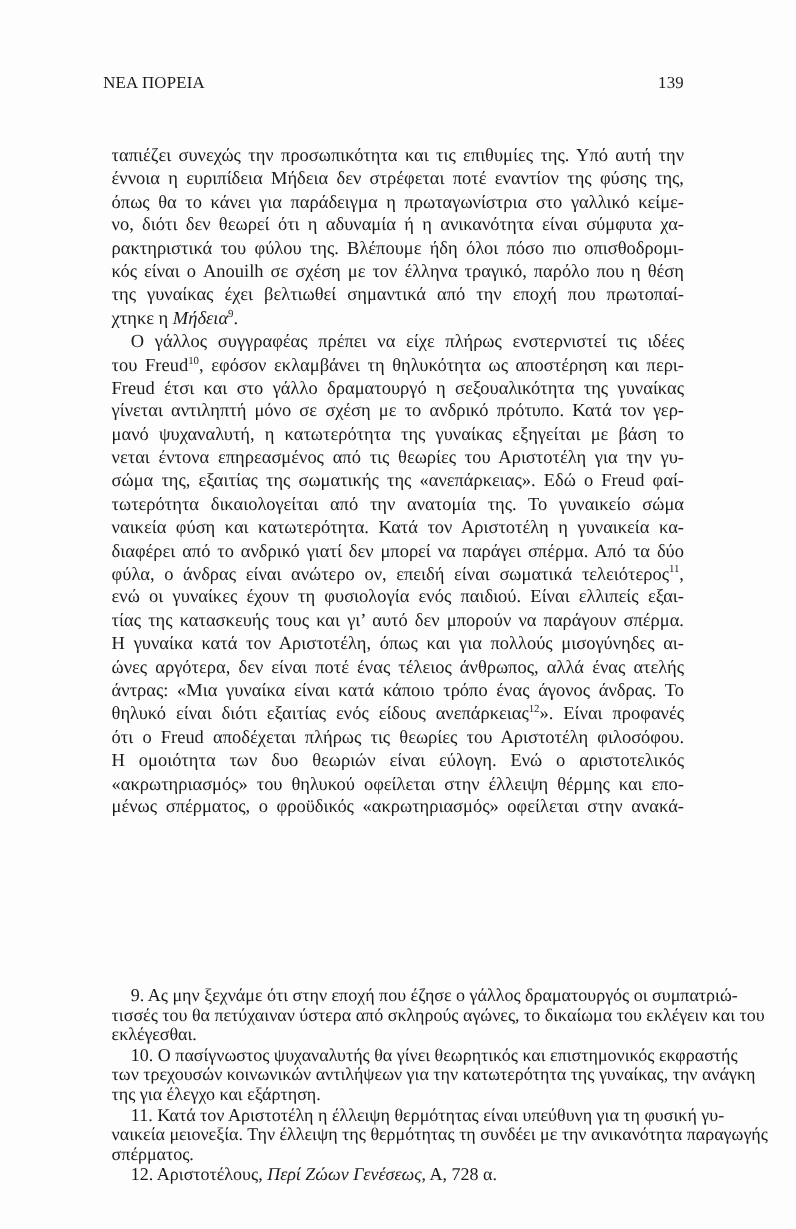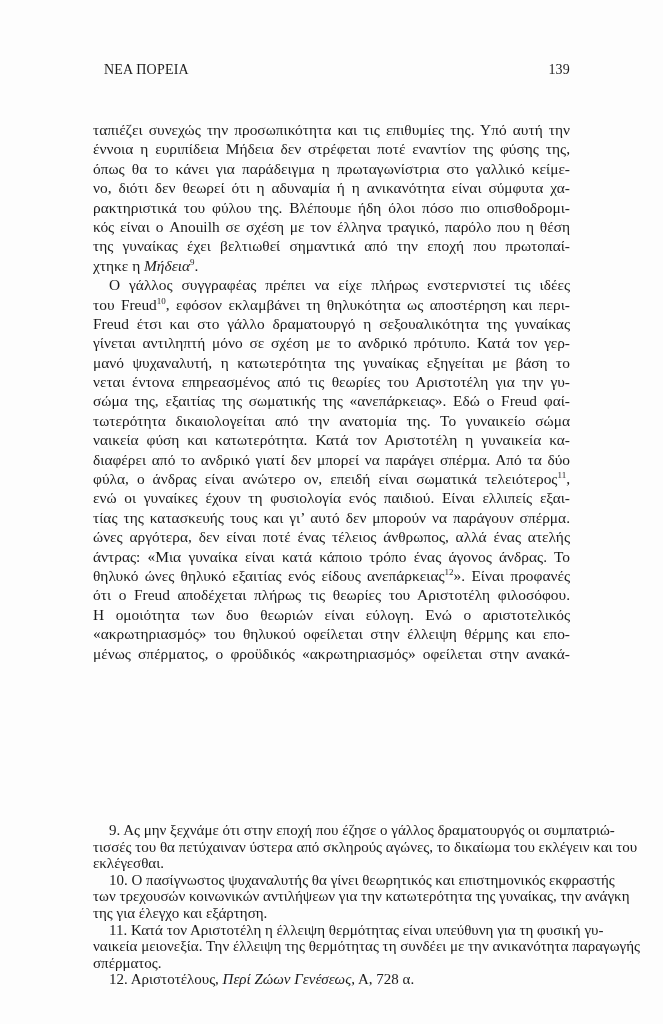--- a/index.html
+++ b/index.html
@@ -3,21 +3,21 @@
   <meta charset="utf-8">
   <style>
     html, body { margin: 0; padding: 0; background: #ffffff; }
     body {
       width: 663px; height: 1024px; position: relative; overflow: hidden;
       font-family: "DejaVu Serif", "Liberation Serif", serif;
       color: #1a1a1a;
     }
     .page { position: absolute; left: 0; top: 0; width: 663px; height: 1024px; background: #fdfdfd; }
     .running-head {
-      position: absolute; left: 104px; right: 93px; top: 62px;
+      position: absolute; left: 86px; right: 93px; top: 62px;
       display: flex; justify-content: space-between; align-items: baseline;
       font-family: "Liberation Serif", serif; font-size: 14px; letter-spacing: 0.2px;
     }
     .body-text {
       position: absolute; left: 93px; top: 120px; width: 477px;
       font-family: "Liberation Serif", serif; font-size: 15.4px; line-height: 19.4px;
     }
     .line { display: block; white-space: nowrap; text-align: justify; text-align-last: justify; height: 19.4px; overflow: visible; }
     .line.last { text-align-last: left; }
     .line.indent { padding-left: 16px; }
@@ -59,23 +59,24 @@
       <span class="line">γίνεται αντιληπτή μόνο σε σχέση με το ανδρικό πρότυπο. Κατά τον γερ-</span>
       <span class="line">μανό ψυχαναλυτή, η κατωτερότητα της γυναίκας εξηγείται με βάση το</span>
       <span class="line">νεται έντονα επηρεασμένος από τις θεωρίες του Αριστοτέλη για την γυ-</span>
       <span class="line">σώμα της, εξαιτίας της σωματικής της «ανεπάρκειας». Εδώ ο Freud φαί-</span>
       <span class="line">τωτερότητα δικαιολογείται από την ανατομία της. Το γυναικείο σώμα</span>
       <span class="line">ναικεία φύση και κατωτερότητα. Κατά τον Αριστοτέλη η γυναικεία κα-</span>
       <span class="line">διαφέρει από το ανδρικό γιατί δεν μπορεί να παράγει σπέρμα. Από τα δύο</span>
       <span class="line"><span>φύλα, ο άνδρας είναι ανώτερο ον, επειδή είναι σωματικά τελειότερος</span><sup>11</sup><span>,</span></span>
       <span class="line">ενώ οι γυναίκες έχουν τη φυσιολογία ενός παιδιού. Είναι ελλιπείς εξαι-</span>
       <span class="line">τίας της κατασκευής τους και γι’ αυτό δεν μπορούν να παράγουν σπέρμα.</span>
+      <span class="line">Η γυναίκα κατά τον Αριστοτέλη, όπως και για πολλούς μισογύνηδες αι-</span>
       <span class="line">ώνες αργότερα, δεν είναι ποτέ ένας τέλειος άνθρωπος, αλλά ένας ατελής</span>
       <span class="line">άντρας: «Μια γυναίκα είναι κατά κάποιο τρόπο ένας άγονος άνδρας. Το</span>
-      <span class="line"><span>θηλυκό ώνες θηλυκό εξαιτίας ενός είδους ανεπάρκειας</span><sup>12</sup><span>». Είναι προφανές</span></span>
+      <span class="line"><span>θηλυκό είναι διότι εξαιτίας ενός είδους ανεπάρκειας</span><sup>12</sup><span>». Είναι προφανές</span></span>
       <span class="line">ότι ο Freud αποδέχεται πλήρως τις θεωρίες του Αριστοτέλη φιλοσόφου.</span>
       <span class="line">Η ομοιότητα των δυο θεωριών είναι εύλογη. Ενώ ο αριστοτελικός</span>
       <span class="line">«ακρωτηριασμός» του θηλυκού οφείλεται στην έλλειψη θέρμης και επο-</span>
       <span class="line">μένως σπέρματος, ο φροϋδικός «ακρωτηριασμός» οφείλεται στην ανακά-</span>
     </div>
   </div>
 
   <div class="footnotes">
     <div>
       <span class="fn-line indent">9. Ας μην ξεχνάμε ότι στην εποχή που έζησε ο γάλλος δραματουργός οι συμπατριώ-</span>

